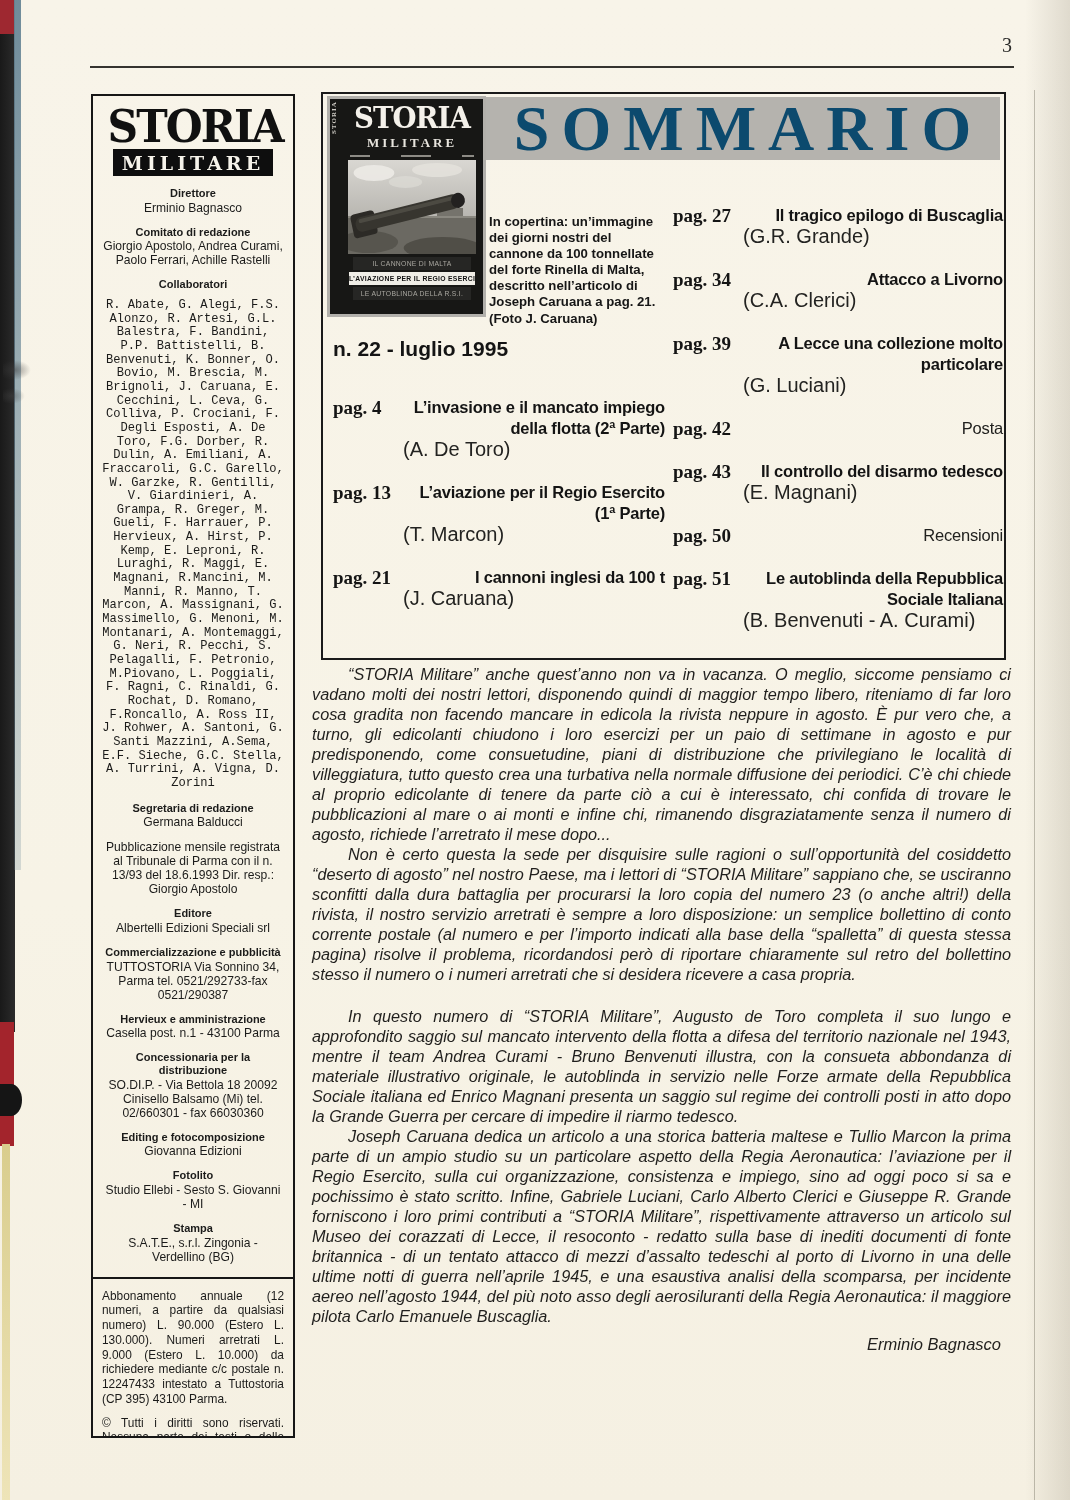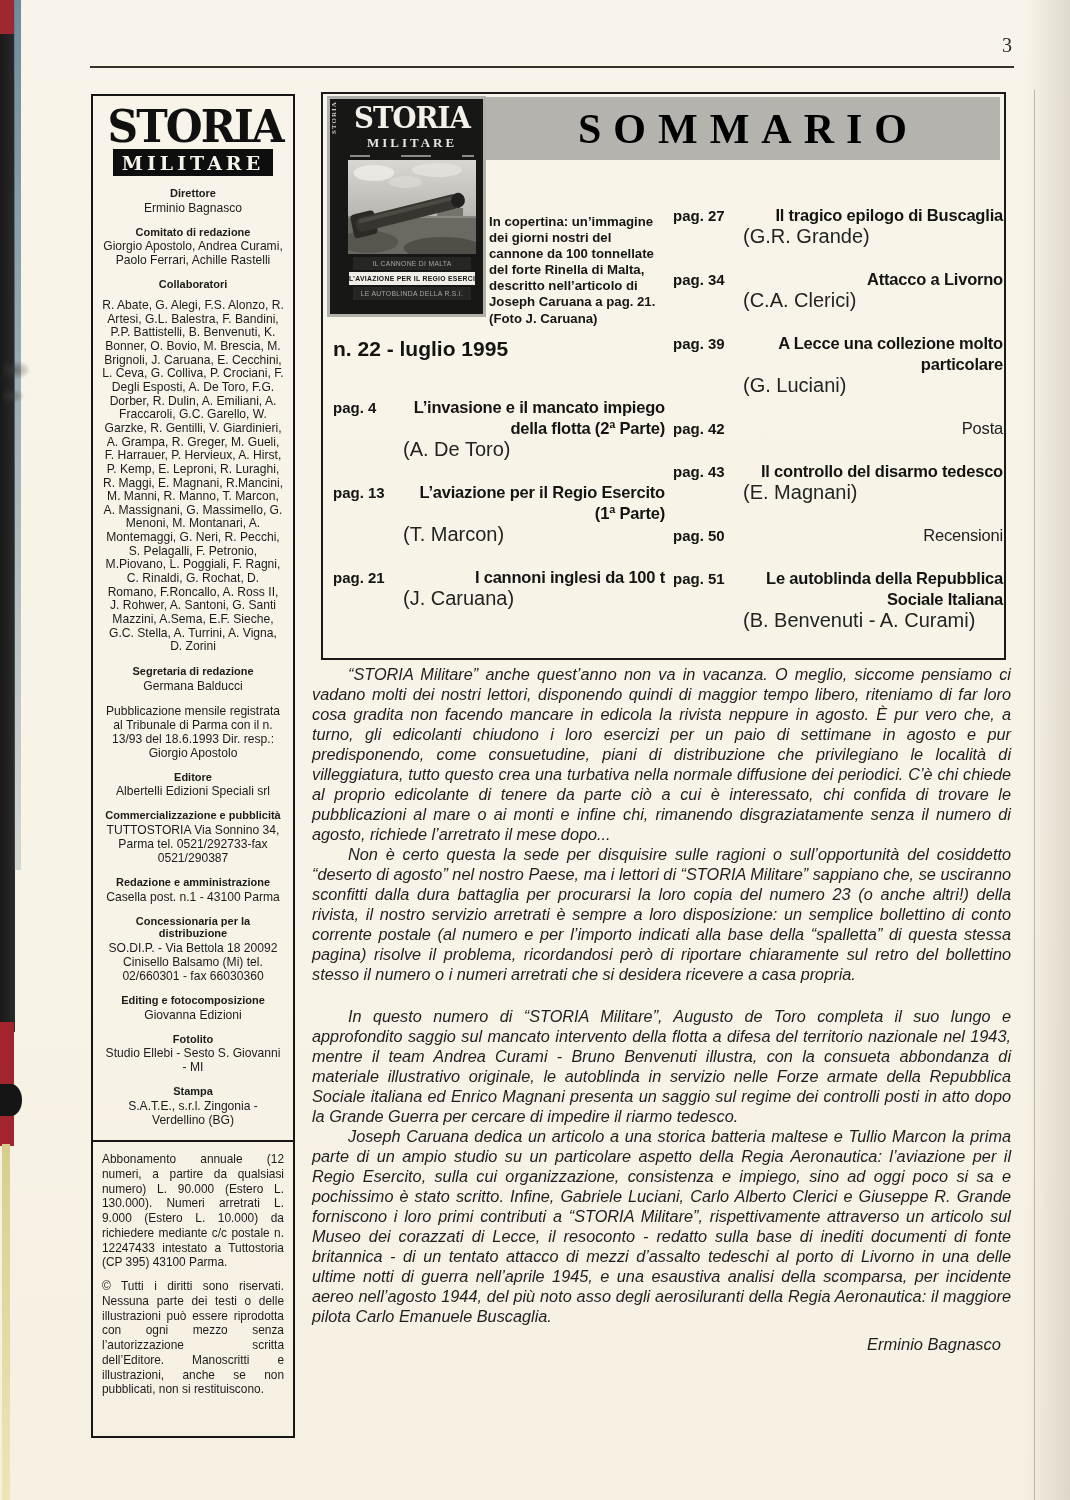--- a/index.html
+++ b/index.html
@@ -20,27 +20,27 @@
   .top-rule{position:absolute;left:90px;top:66px;width:924px;height:2px;background:#35332f;}
   .folio{position:absolute;left:960px;top:34px;width:52px;text-align:right;font-family:"Liberation Serif",serif;font-size:20px;color:#2a2a28;}
   
   .masthead{position:absolute;left:91px;top:94px;width:204px;height:1344px;border:2px solid #161616;box-sizing:border-box;padding:8px 9px 6px;text-align:center;background:transparent;overflow:hidden;}
   .logo-title{font-family:"DejaVu Serif",serif;font-weight:bold;font-size:45px;line-height:1;letter-spacing:-2px;color:#101010;transform:scaleX(.94);transform-origin:center;}
   .logo-bar{background:#0e0e0e;color:#f6f3ea;font-family:"DejaVu Serif",serif;font-weight:bold;font-size:19px;letter-spacing:4px;width:160px;margin:0 auto;padding:3px 0 2px;}
   .mast-section{margin-top:11px;font-size:12.1px;line-height:1.16;}
   .mast-heading{font-weight:bold;font-size:11px;line-height:1.15;}
   .mast-heading:empty{display:none;}
   .mast-body{margin-top:1px;}
-  .collab .mast-body{margin-top:8px;line-height:1.13;}
+  .collab .mast-body{margin-top:8px;line-height:1.13;font-family:Liberation Mono, monospace;}
   .mast-divider{border-top:2px solid #161616;margin:13px -9px 10px;}
   .mast-note{font-size:11.9px;line-height:1.24;text-align:justify;margin-top:9px;}
   
   .sommario{position:absolute;left:321px;top:92px;width:685px;height:568px;border:2px solid #1a1a1a;box-sizing:border-box;background:transparent;}
   .band{position:absolute;left:162px;top:3px;width:515px;height:63px;background:#b5b3ae;display:flex;align-items:center;justify-content:center;}
-  .band-text{font-family:"Liberation Serif",serif;font-weight:bold;font-size:42px;letter-spacing:12px;padding-left:12px;color:#000000;}
+  .band-text{font-family:"Liberation Serif",serif;font-weight:bold;font-size:64px;letter-spacing:12px;padding-left:12px;color:#0c4a6e;}
   
   .cover{position:absolute;left:7px;top:5px;width:153px;height:215px;background:#171715;box-shadow:0 0 0 3px #b2b0ab;overflow:hidden;}
   .cover-spine{position:absolute;left:0;top:2px;width:11px;height:120px;writing-mode:vertical-rl;transform:rotate(180deg);font-family:"Liberation Serif",serif;font-weight:bold;font-size:7px;letter-spacing:1px;color:#cfccc5;text-align:right;}
   .cover-inner{position:absolute;left:11px;top:0;right:0;bottom:0;}
   .cover-title{text-align:center;font-family:"DejaVu Serif",serif;font-weight:bold;font-size:29px;line-height:1;letter-spacing:-1px;color:#f4f1ea;margin-top:5px;transform:scaleX(.95);}
   .cover-subtitle{text-align:center;font-family:"Liberation Serif",serif;font-weight:bold;font-size:13px;letter-spacing:3px;color:#e8e5de;margin-top:2px;}
   .cover-meta{display:flex;justify-content:space-between;margin:4px 9px 3px;}
   .cover-meta span{display:block;height:2px;background:#8d8b85;}
   .cover-meta .m1{width:20px;}.cover-meta .m2{width:30px;}.cover-meta .m3{width:12px;}
   .cover-photo{margin:0 7px;height:94px;background:#9f9d97;}
@@ -49,21 +49,21 @@
   .cover-banner{height:13px;line-height:13px;text-align:center;font-size:6.8px;letter-spacing:.3px;margin-top:2px;white-space:nowrap;overflow:hidden;}
   .cover-banner.dark{background:#262624;color:#a9a7a0;margin-left:5px;margin-right:5px;}
   .cover-banner.light{background:#efede6;color:#111;font-weight:bold;margin-left:1px;margin-right:1px;}
   
   .cover-caption{position:absolute;left:166px;top:120px;width:180px;font-weight:bold;font-size:13.2px;line-height:1.22;color:#161616;}
   .issue-line{position:absolute;left:10px;top:243px;font-weight:bold;font-size:21px;color:#141414;}
   .toc-col{position:absolute;}
   .toc-col.left{left:10px;top:303px;width:332px;}
   .toc-col.right{left:350px;top:111px;width:330px;}
   .toc-entry{display:flex;margin-bottom:22px;}
-  .toc-page{flex:none;width:70px;font-weight:bold;font-size:15px;line-height:21px;color:#141414;}
+  .toc-page{flex:none;width:70px;font-weight:bold;font-size:19px;line-height:21px;color:#141414;font-family:Liberation Serif, serif;}
   .toc-text{flex:1;}
   .toc-title{font-weight:bold;font-size:16.5px;line-height:21px;letter-spacing:-.2px;color:#141414;text-align:right;}
   .toc-entry.plain .toc-title{font-weight:normal;color:#21211f;}
   .toc-author{font-size:20px;line-height:21px;color:#232321;}
   .toc-author:empty{display:none;}
   
   .editorial{position:absolute;left:312px;top:664px;width:699px;font-style:italic;font-size:16.3px;line-height:20px;color:#201f1d;}
   .para{text-align:justify;text-indent:36px;margin:0;}
   .para.gap{margin-top:22px;}
   .signature{margin-top:8px;text-align:right;padding-right:10px;font-size:16.5px;}
@@ -115,21 +115,21 @@
     </div>
     <div class="mast-section">
       <div class="mast-heading">Editore</div>
       <div class="mast-body">Albertelli Edizioni Speciali srl</div>
     </div>
     <div class="mast-section">
       <div class="mast-heading">Commercializzazione e pubblicità</div>
       <div class="mast-body">TUTTOSTORIA Via Sonnino 34, Parma tel. 0521/292733-fax 0521/290387</div>
     </div>
     <div class="mast-section">
-      <div class="mast-heading">Redazione e amministrazione</div>
+      <div class="mast-heading">Hervieux e amministrazione</div>
       <div class="mast-body">Casella post. n.1 - 43100 Parma</div>
     </div>
     <div class="mast-section">
       <div class="mast-heading">Concessionaria per la distribuzione</div>
       <div class="mast-body">SO.DI.P. - Via Bettola 18 20092 Cinisello Balsamo (Mi) tel. 02/660301 - fax 66030360</div>
     </div>
     <div class="mast-section">
       <div class="mast-heading">Editing e fotocomposizione</div>
       <div class="mast-body">Giovanna Edizioni</div>
     </div>

